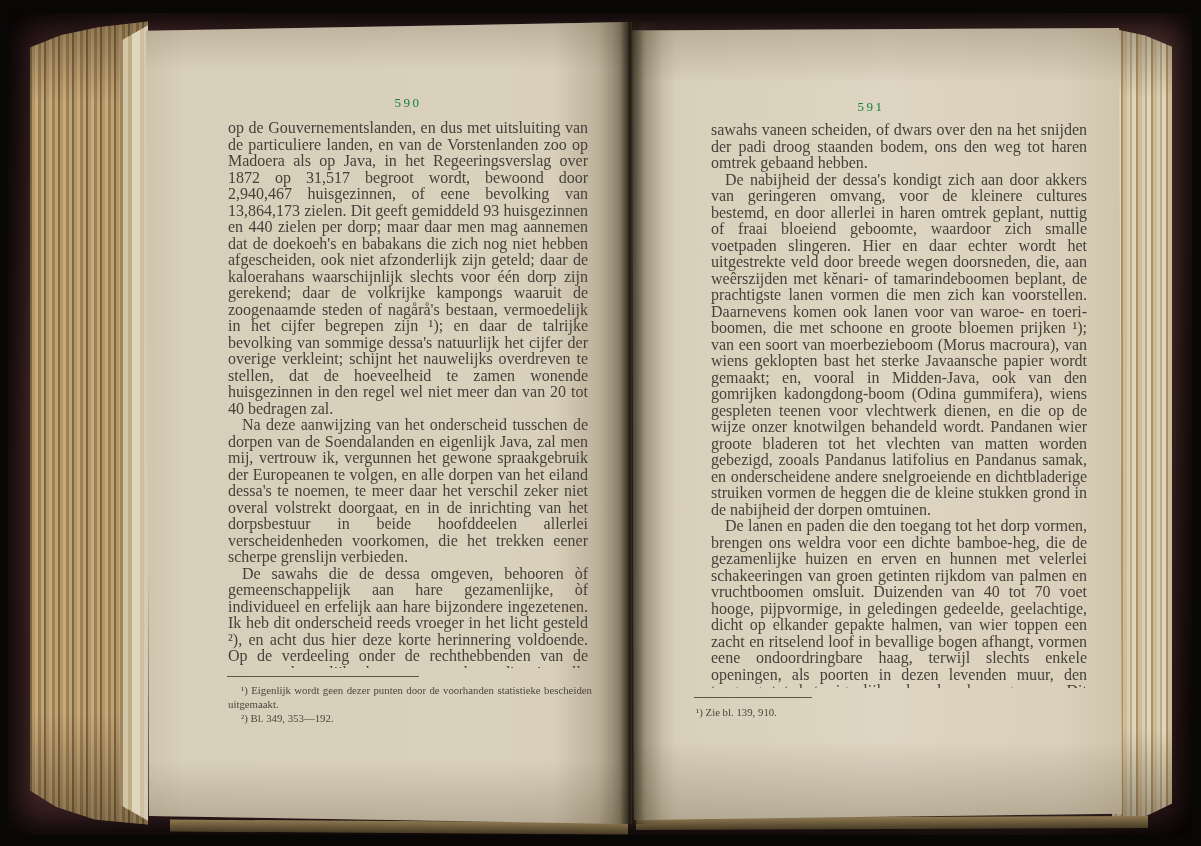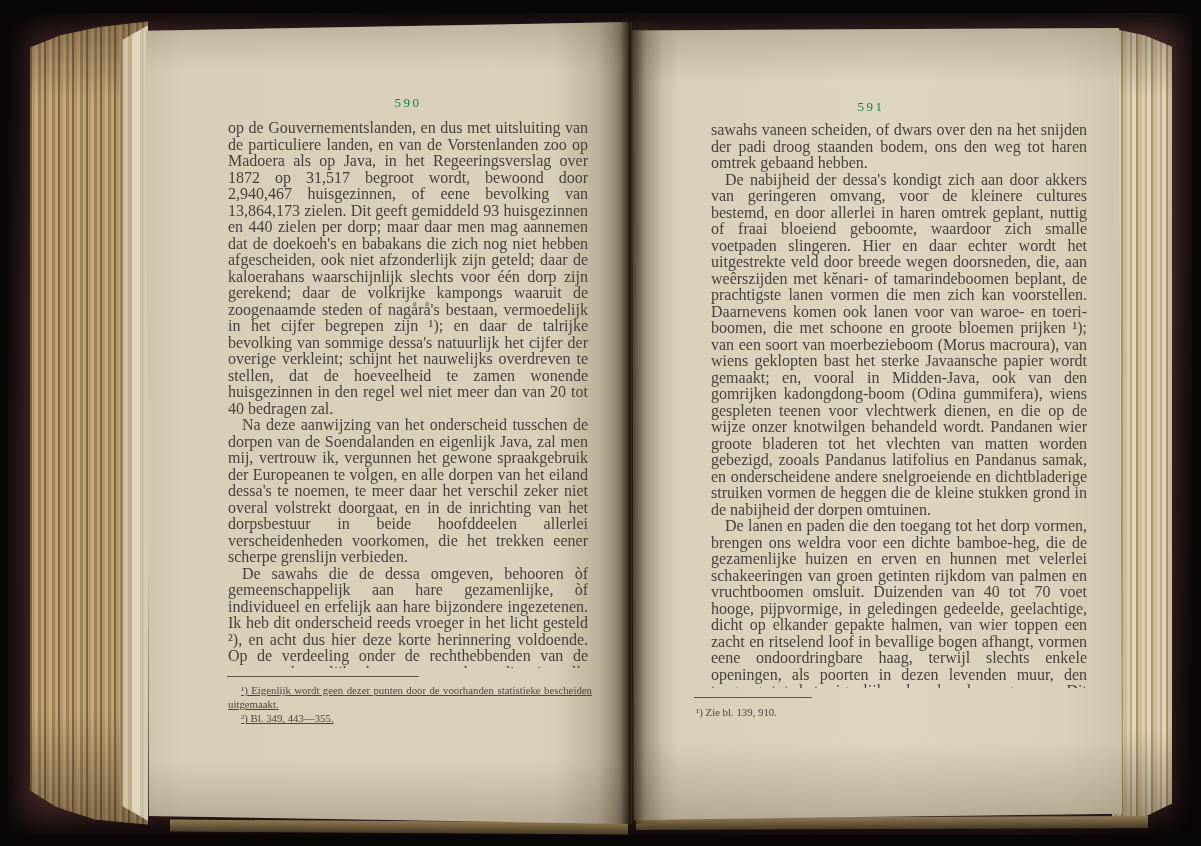--- a/index.html
+++ b/index.html
@@ -47,21 +47,21 @@
   .text{position:absolute;font-size:16px;line-height:16.5px;color:#46403a;
         text-align:justify;}
   .text-left{left:228px;top:120px;width:360px;height:548px;overflow:hidden;}
   .text-right{left:711px;top:122px;width:376px;height:566px;overflow:hidden;}
   .text p{margin:0;text-indent:14px;}
   .text p.noindent{text-indent:0;}
   .fnrule{position:absolute;height:1.4px;background:rgba(72,64,50,.85);}
   .fnrule-left{left:227px;top:676px;width:192px;}
   .fnrule-right{left:694px;top:697px;width:118px;}
   .fns{position:absolute;font-size:10.8px;line-height:14.2px;color:#4b453c;text-align:justify;}
-  .fns-left{left:228px;top:683px;width:364px;text-decoration:underline;}
+  .fns-left{left:228px;top:683px;width:364px;}
   .fns-right{left:683px;top:705px;width:376px;}
   .fns p{margin:0;text-indent:13px;}
 </style>
 </head>
 <body>
 
 <div class="stage">
   <div class="cover"></div>
 
   <div class="stack stack-left"></div>
@@ -81,21 +81,21 @@
   <div class="pagenum pagenum-right">591</div>
 
   <div class="text text-left" id="text-left">
       <p class="noindent">op de Gouvernementslanden, en dus met uitsluiting van de particuliere landen, en van de Vorstenlanden zoo op Madoera als op Java, in het Regeeringsverslag over 1872 op 31,517 begroot wordt, bewoond door 2,940,467 huisgezinnen, of eene bevolking van 13,864,173 zielen. Dit geeft gemiddeld 93 huisgezinnen en 440 zielen per dorp; maar daar men mag aannemen dat de doekoeh's en babakans die zich nog niet hebben afgescheiden, ook niet afzonderlijk zijn geteld; daar de kaloerahans waarschijnlijk slechts voor één dorp zijn gerekend; daar de volkrijke kampongs waaruit de zoogenaamde steden of nagårå's bestaan, vermoedelijk in het cijfer begrepen zijn ¹); en daar de talrijke bevolking van sommige dessa's natuurlijk het cijfer der overige verkleint; schijnt het nauwelijks overdreven te stellen, dat de hoeveelheid te zamen wonende huisgezinnen in den regel wel niet meer dan van 20 tot 40 bedragen zal.</p>
       <p>Na deze aanwijzing van het onderscheid tusschen de dorpen van de Soendalanden en eigenlijk Java, zal men mij, vertrouw ik, vergunnen het gewone spraakgebruik der Europeanen te volgen, en alle dorpen van het eiland dessa's te noemen, te meer daar het verschil zeker niet overal volstrekt doorgaat, en in de inrichting van het dorpsbestuur in beide hoofddeelen allerlei verscheidenheden voorkomen, die het trekken eener scherpe grenslijn verbieden.</p>
       <p>De sawahs die de dessa omgeven, behooren òf gemeenschappelijk aan hare gezamenlijke, òf individueel en erfelijk aan hare bijzondere ingezetenen. Ik heb dit onderscheid reeds vroeger in het licht gesteld ²), en acht dus hier deze korte herinnering voldoende. Op de verdeeling onder de rechthebbenden van de gemeenschappelijk bezeten gronden, die in alle Gouvernements-residentiën van Midden-Java de individueel bezetene zeer ver in uitgestrektheid overtreffen, zal ik straks gelegenheid hebben bij de beschouwing van de klassen harer bewoners terug te komen. Laat ons vooraf zien hoe eene dessa zich voordoet, wanneer wij over de als voetpaden dienende galengans, die de vakken der</p>
     </div>
   <div class="fnrule fnrule-left"></div>
   <div class="fns fns-left" id="fns-left">
       <p>¹) Eigenlijk wordt geen dezer punten door de voorhanden statistieke bescheiden uitgemaakt.</p>
-      <p>²) Bl. 349, 443—355.</p>
+      <p>²) Bl. 349, 353—192.</p>
     </div>
 
   <div class="text text-right" id="text-right">
       <p class="noindent">sawahs vaneen scheiden, of dwars over den na het snijden der padi droog staanden bodem, ons den weg tot haren omtrek gebaand hebben.</p>
       <p>De nabijheid der dessa's kondigt zich aan door akkers van geringeren omvang, voor de kleinere cultures bestemd, en door allerlei in haren omtrek geplant, nuttig of fraai bloeiend geboomte, waardoor zich smalle voetpaden slingeren. Hier en daar echter wordt het uitgestrekte veld door breede wegen doorsneden, die, aan weêrszijden met kĕnari- of tamarindeboomen beplant, de prachtigste lanen vormen die men zich kan voorstellen. Daarnevens komen ook lanen voor van waroe- en toeri-boomen, die met schoone en groote bloemen prijken ¹); van een soort van moerbezieboom (Morus macroura), van wiens geklopten bast het sterke Javaansche papier wordt gemaakt; en, vooral in Midden-Java, ook van den gomrijken kadongdong-boom (Odina gummifera), wiens gespleten teenen voor vlechtwerk dienen, en die op de wijze onzer knotwilgen behandeld wordt. Pandanen wier groote bladeren tot het vlechten van matten worden gebezigd, zooals Pandanus latifolius en Pandanus samak, en onderscheidene andere snelgroeiende en dichtbladerige struiken vormen de heggen die de kleine stukken grond in de nabijheid der dorpen omtuinen.</p>
       <p>De lanen en paden die den toegang tot het dorp vormen, brengen ons weldra voor een dichte bamboe-heg, die de gezamenlijke huizen en erven en hunnen met velerlei schakeeringen van groen getinten rijkdom van palmen en vruchtboomen omsluit. Duizenden van 40 tot 70 voet hooge, pijpvormige, in geledingen gedeelde, geelachtige, dicht op elkander gepakte halmen, van wier toppen een zacht en ritselend loof in bevallige bogen afhangt, vormen eene ondoordringbare haag, terwijl slechts enkele openingen, als poorten in dezen levenden muur, den toegang tot het eigenlijke dorpsbosch vergunnen. Dit bosch verschilt in omvang naar de grootte der dessa, maar heeft niet zelden twee à drie palen in doorsnede. Onder de boomen en struiken die</p>
     </div>
   <div class="fnrule fnrule-right"></div>
   <div class="fns fns-right" id="fns-right">
       <p>¹) Zie bl. 139, 910.</p>

